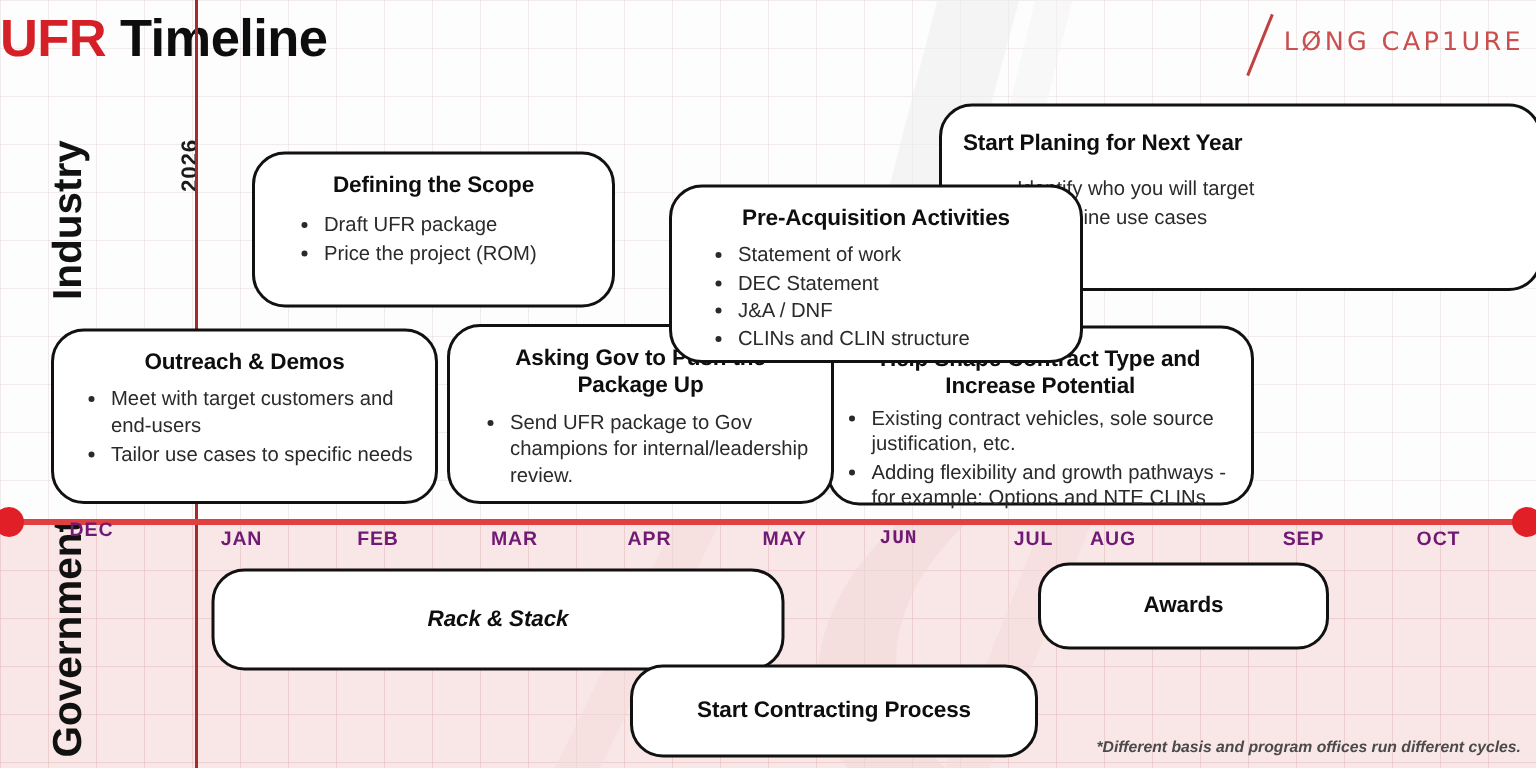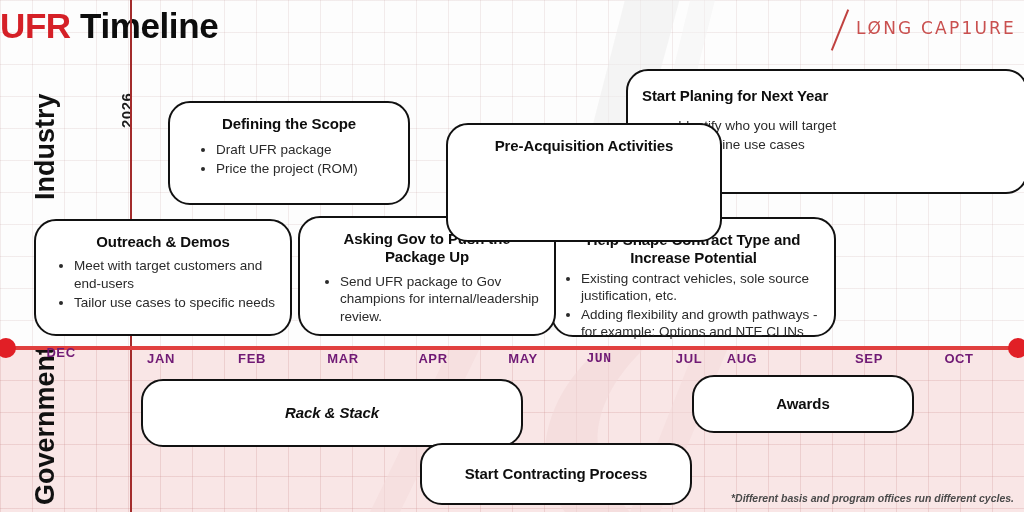--- a/index.html
+++ b/index.html
@@ -213,21 +213,21 @@
   #card-planning h3 { text-align: left; margin-top: 8px; }
   #card-helpshape ul{ padding-left: 14px; }
   #card-helpshape li{ line-height: 1.30; }
   #card-helpshape h3{ margin-bottom: 2px; }
   #card-asking ul   { padding-left: 26px; margin-top: 2px; }
   #card-asking li   { line-height: 1.30; }
   #card-scope ul    { padding-left: 32px; margin-top: 8px; }
   #card-outreach ul { padding-left: 24px; margin-top: 2px; }
 
   #card-rackstack    { left: 141px; top: 379px; width: 382px; height: 68px; z-index: 6; font-style: italic; }
-  #card-awards       { left: 692px; top: 375px; width: 222px; height: 58px; z-index: 6; }
+  #card-awards       { left: 692px; top: 375px; width: 194px; height: 58px; z-index: 6; border-radius: 21px; }
   #card-contracting  { left: 420px; top: 443px; width: 272px; height: 62px; z-index: 7; }
   #card-contracting h3 { line-height: 1.28; }
 
   .footnote {
     position: absolute;
     right: 10px; top: 492px;
     font-size: 10.5px;
     font-style: italic;
     font-weight: 700;
     color: #4a4a4a;
@@ -290,20 +290,26 @@
   <div class="card" id="card-scope">
     <h3>Defining the Scope</h3>
     <ul>
       <li>Draft UFR package</li>
       <li>Price the project (ROM)</li>
     </ul>
   </div>
 
   <div class="card" id="card-preacq">
     <h3>Pre-Acquisition Activities</h3>
+    <ul>
+      <li>Statement of work</li>
+      <li>DEC Statement</li>
+      <li>J&amp;A / DNF</li>
+      <li>CLINs and CLIN structure</li>
+    </ul>
   </div>
 
   <div class="card" id="card-helpshape">
     <h3>Help Shape Contract Type and Increase Potential</h3>
     <ul>
       <li>Existing contract vehicles, sole source justification, etc.</li>
       <li>Adding flexibility and growth pathways - for example: Options and NTE CLINs</li>
     </ul>
   </div>
 

